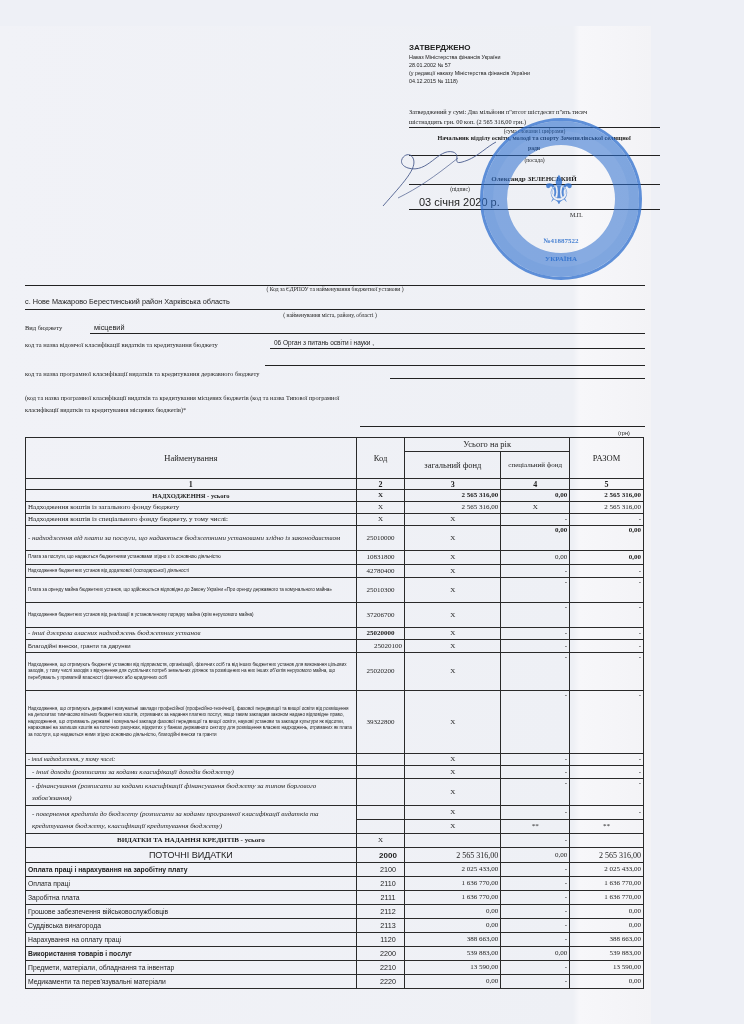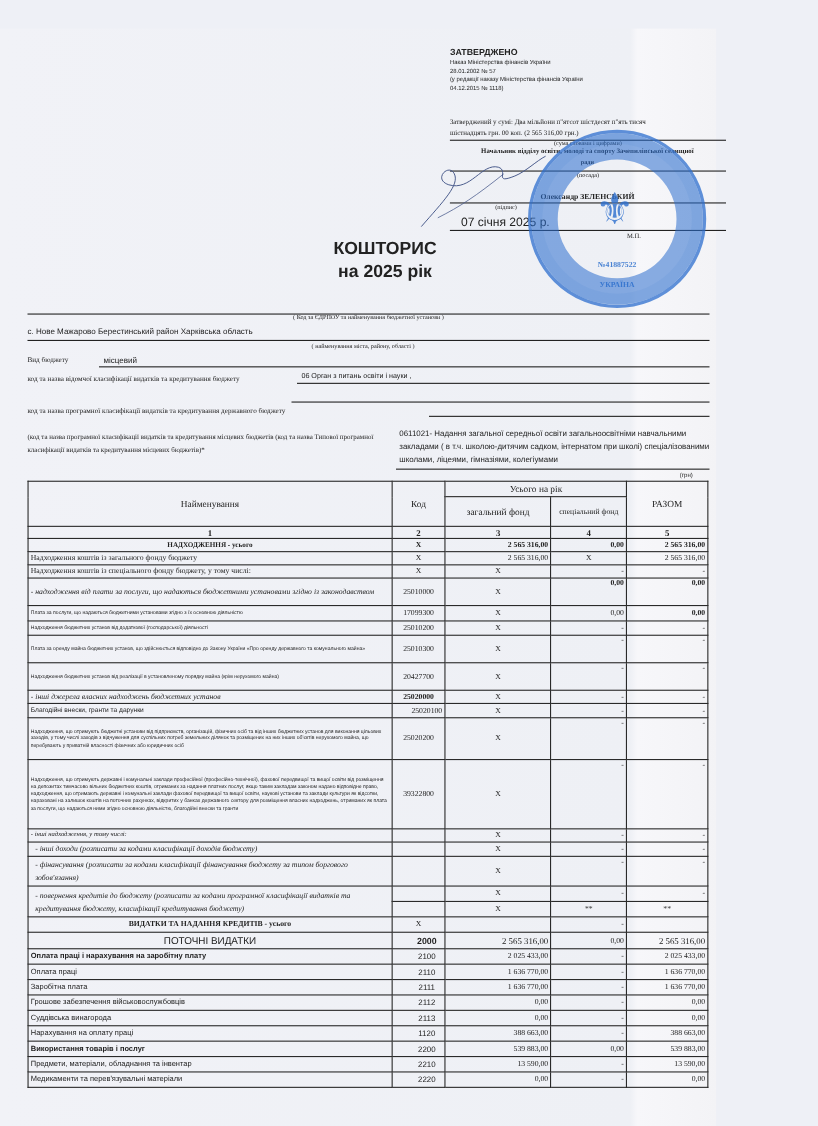--- a/index.html
+++ b/index.html
@@ -99,56 +99,51 @@
   </div>
   <div class="line" style="left:409px; top:101px; width:251px;"></div>
   <div class="abs caption" style="left:409px; top:102px; width:251px;">(сума словами і цифрами)</div>
   <div class="abs head-line-1">Начальник  відділу освіти, молоді та спорту Зачепилівської селищної</div>
   <div class="abs head-line-2">ради</div>
   <div class="line" style="left:409px; top:129px; width:251px;"></div>
   <div class="abs caption" style="left:409px; top:131px; width:251px;">(посада)</div>
   <div class="abs signer">Олександр ЗЕЛЕНСЬКИЙ</div>
   <div class="line" style="left:409px; top:158px; width:251px;"></div>
   <div class="abs caption" style="left:430px; top:160px; width:60px;">(підпис)</div>
-  <div class="abs approval-date sans">07 січня 2025 р.</div>
+  <div class="abs approval-date sans">03 січня 2020 р.</div>
   <div class="line" style="left:409px; top:183px; width:251px;"></div>
 
   <div class="abs stamp">
     <span class="trident">⚜</span>
     <span class="stamp-code">№41887522</span>
     <span class="stamp-country">УКРАЇНА</span>
   </div>
   <div class="abs mp">М.П.</div>
 
   <svg class="abs signature" viewBox="0 0 120 70">
     <path d="M5 68 C 25 45, 40 30, 35 20 C 30 10, 15 25, 30 30 C 50 36, 60 10, 75 14 C 85 17, 70 30, 90 22 C 100 18, 110 8, 118 4" fill="none" stroke="#4a5b8c" stroke-width="0.9"></path>
     <path d="M20 60 C 40 50, 55 40, 80 20" fill="none" stroke="#4a5b8c" stroke-width="0.7"></path>
   </svg>
 
-  <div class="abs doc-title sans">
-    <div>КОШТОРИС</div>
-    <div>на 2025 рік</div>
-  </div>
 
   <div class="line" style="left:25px; top:259px; width:620px;"></div>
   <div class="abs caption org-caption">( Код за ЄДРПОУ та найменування бюджетної установи )</div>
   <div class="abs city sans">с. Нове Мажарово  Берестинський  район  Харківська область</div>
   <div class="line" style="left:25px; top:283px; width:620px;"></div>
   <div class="abs caption city-caption">( найменування міста, району, області )</div>
   <div class="abs budget-type-label">Вид бюджету</div>
   <div class="abs budget-type-value sans">місцевий</div>
   <div class="line" style="left:90px; top:307px; width:555px;"></div>
   <div class="abs dept-label">код та назва відомчої класифікації видатків та кредитування бюджету</div>
   <div class="abs dept-value sans">06 Орган з питань освіти і науки ,</div>
   <div class="line" style="left:270px; top:322px; width:375px;"></div>
   <div class="line" style="left:265px; top:339px; width:380px;"></div>
   <div class="abs state-label">код та назва програмної класифікації видатків та кредитування державного бюджету</div>
   <div class="line" style="left:390px; top:352px; width:255px;"></div>
   <div class="abs local-label">(код та назва програмної класифікації видатків та кредитування місцевих бюджетів (код та назва Типової програмної класифікації видатків та кредитування місцевих бюджетів)*</div>
-  <div class="abs local-value sans">0611021- Надання  загальної середньої освіти загальноосвітніми навчальними закладами ( в т.ч. школою-дитячим садком, інтернатом при школі) спеціалізованими школами, ліцеями, гімназіями, колегіумами</div>
   <div class="line" style="left:360px; top:400px; width:285px;"></div>
   <div class="abs uah sans">(грн)</div>
 
   <table class="estimate">
     <colgroup>
       <col class="c-name">
         <col class="c-code">
         <col class="c-gen">
         <col class="c-spec">
         <col class="c-tot">
@@ -197,42 +192,42 @@
       </tr>
       <tr class="ital" style="height:25px;">
         <td class="name" style="line-height:11px;">- надходження від плати за послуги, що надаються  бюджетними установами згідно із законодавством</td>
         <td class="code" style="font-weight:normal;">25010000</td>
         <td class="center">X</td>
         <td class="val top-val" style="font-weight:bold;">0,00</td>
         <td class="val top-val" style="font-weight:bold;">0,00</td>
       </tr>
       <tr class="tiny" style="height:14px;">
         <td class="name">Плата за послуги, що надаються бюджетними установами згідно з їх основною діяльністю</td>
-        <td class="code">17099300</td>
+        <td class="code">10831800</td>
         <td class="center">X</td>
         <td class="val">0,00</td>
         <td class="val" style="font-weight:bold;">0,00</td>
       </tr>
       <tr class="tiny" style="height:13px;">
         <td class="name">Надходження бюджетних установ від додаткової (господарської) діяльності</td>
-        <td class="code">25010200</td>
+        <td class="code">42780400</td>
         <td class="center">X</td>
         <td class="val">-</td>
         <td class="val">-</td>
       </tr>
       <tr class="tiny" style="height:25px;">
         <td class="name">Плата за оренду майна бюджетних установ, що здійснюється відповідно до Закону України «Про оренду державного та комунального майна»</td>
         <td class="code">25010300</td>
         <td class="center">X</td>
         <td class="val top-val">-</td>
         <td class="val top-val">-</td>
       </tr>
       <tr class="tiny" style="height:25px;">
         <td class="name">Надходження бюджетних установ від реалізації в установленому порядку майна (крім нерухомого майна)</td>
-        <td class="code">20427700</td>
+        <td class="code">37206700</td>
         <td class="center">X</td>
         <td class="val top-val">-</td>
         <td class="val top-val">-</td>
       </tr>
       <tr class="ital" style="height:12px;">
         <td class="name">- інші джерела власних надходжень бюджетних установ</td>
         <td class="code" style="font-weight:bold;">25020000</td>
         <td class="center">X</td>
         <td class="val">-</td>
         <td class="val">-</td>

